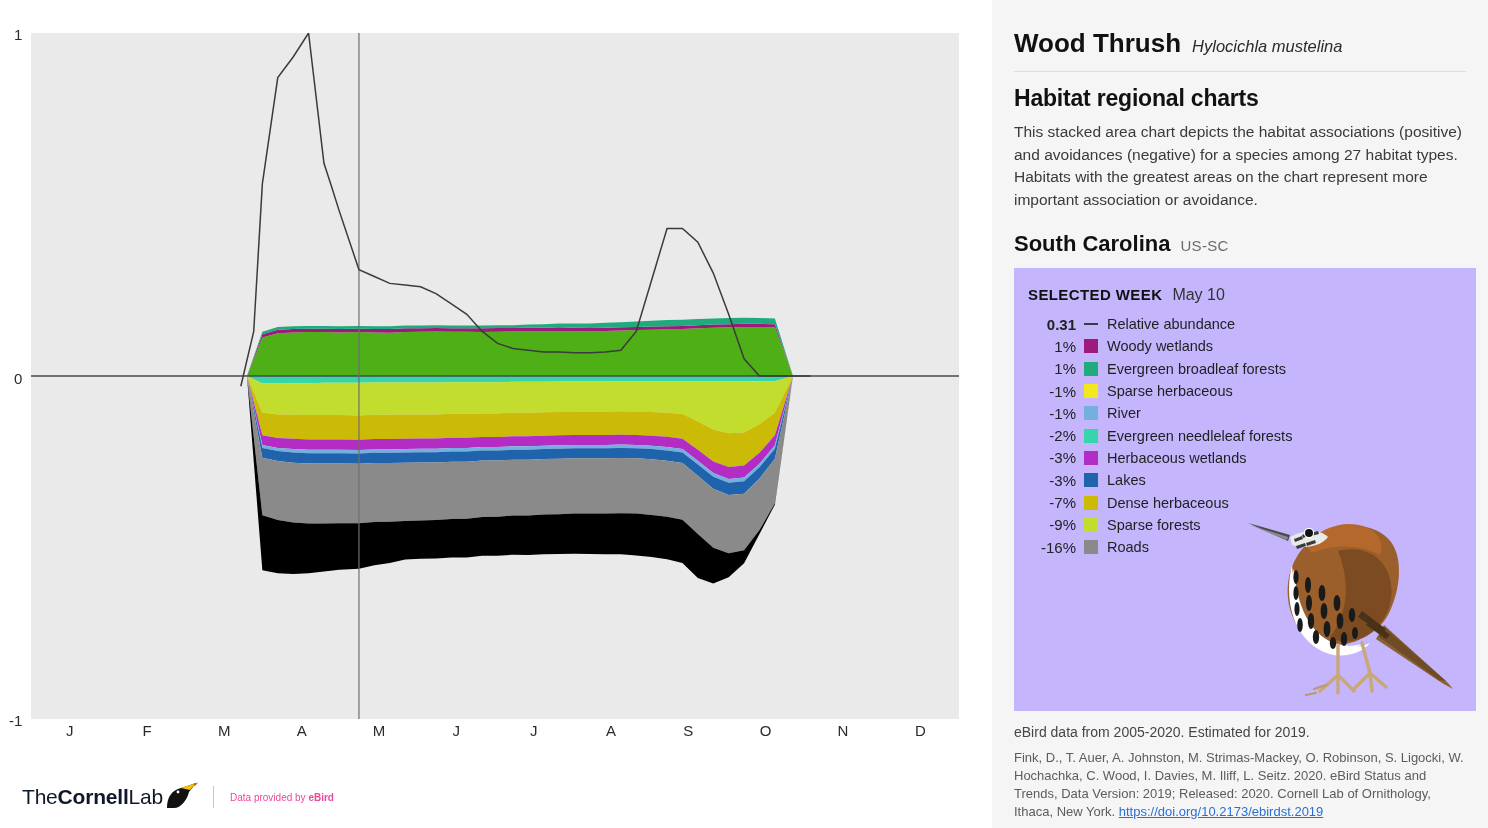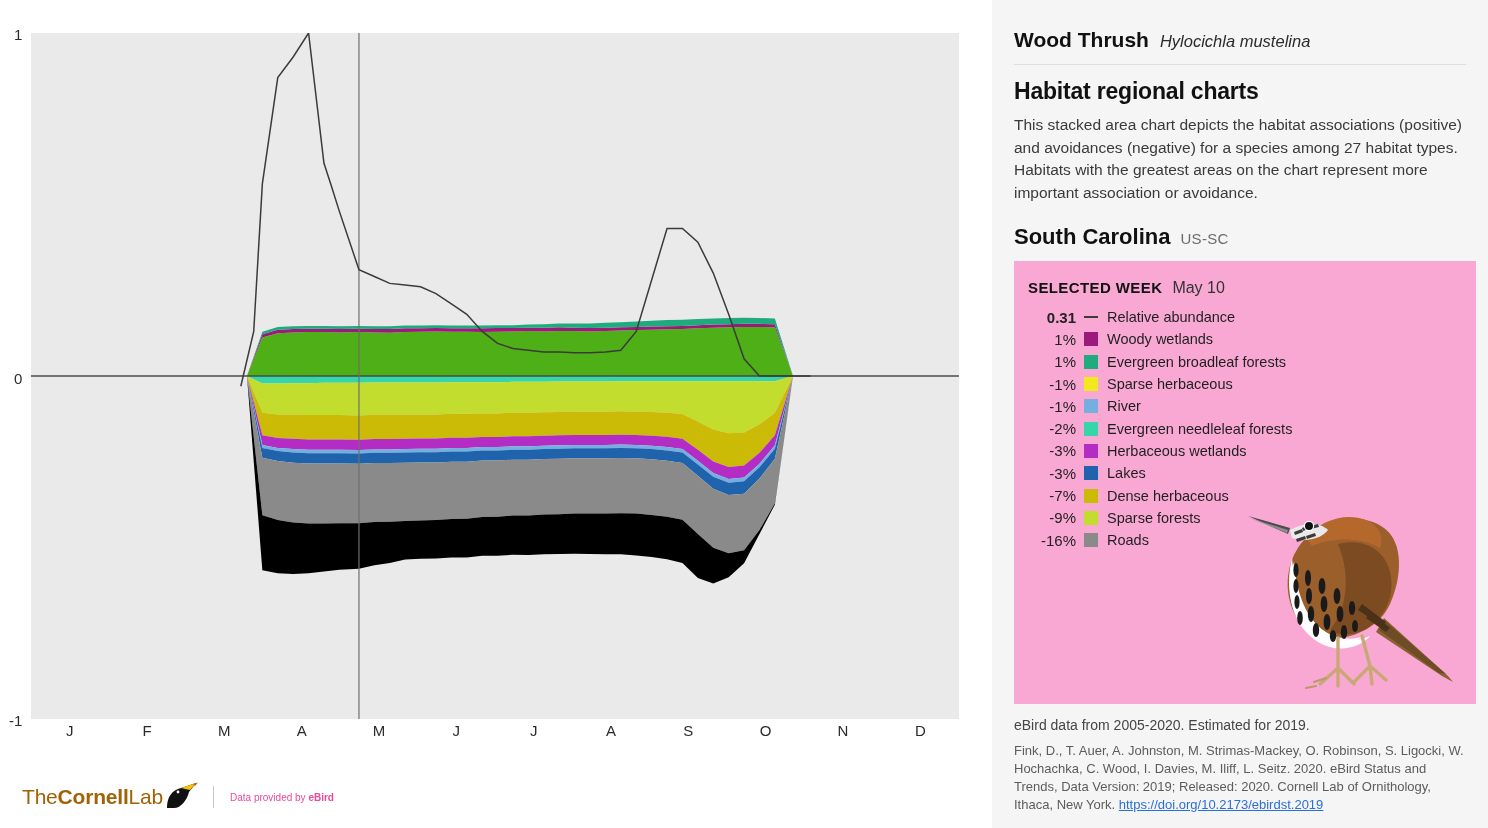--- a/index.html
+++ b/index.html
@@ -22,44 +22,44 @@
   .ylabel { position: absolute; font-size: 15px; color: #2b2b2b; font-family:"Liberation Sans",sans-serif; }
   #ylabel-top { left: 14px; top: 26px; }
   #ylabel-zero { left: 14px; top: 370px; }
   #ylabel-bottom { left: 9px; top: 712px; }
 
   #month-axis { position:absolute; left:31px; top:722px; width:928px; height:26px; }
   .month-tick { position:absolute; top:0; font-size:15px; color:#2b2b2b; transform:translateX(-50%); }
 
   
   #brand { position:absolute; left:22px; top:782px; display:flex; align-items:center; height:30px; }
-  #brand-wordmark { font-size:21px; color:#a16207; letter-spacing:-0.2px; white-space:nowrap; }
+  #brand-wordmark { font-size:21px; color:#0f172a; letter-spacing:-0.2px; white-space:nowrap; }
   #brand-wordmark b { font-weight:700; }
   #brand-bird { margin-left:2px; }
   #brand-divider { width:1px; height:22px; background:#c9c9c9; margin:0 16px 0 14px; }
   #brand-credit { font-size:10px; color:#ec4899; white-space:nowrap;text-align:center; }
   #brand-credit b { font-weight:700; }
 
   
   #info-panel { position:absolute; left:992px; top:0; width:496px; height:828px; background:#f5f5f5; padding:0 22px; }
   #panel-left-rule { position:absolute; left:992px; top:0; width:1px; height:828px; background:#e2e2e2; }
 
   #species-header { display:flex; align-items:baseline; gap:11px; padding-top:28px; }
-  #species-common { font-size:21px; font-weight:700; color:#111; }
+  #species-common { font-size:26px; font-weight:700; color:#111; }
   #species-sci { font-size:16.5px; font-style:italic; color:#2b2b2b; }
   #header-rule { margin-top:12px; height:1px; background:#dedede; }
 
   #section-title { font-size:23px; font-weight:700; color:#111; margin-top:13px; letter-spacing:-0.2px; }
   #section-desc { font-size:15.5px; line-height:22.5px; color:#3a3a3a; margin-top:9px; max-width:462px; }
 
   #region-header { display:flex; align-items:baseline; gap:10px; margin-top:20px; }
   #region-name { font-size:22px; font-weight:700; color:#111; }
   #region-code { font-size:15px; color:#6b6b6b; letter-spacing:0.3px; }
 
-  #legend-card { margin-top:11px; background:#f9a8d4; width:462px; height:443px; position:relative; }
+  #legend-card { margin-top:11px; background:#c4b5fd; width:462px; height:443px; position:relative; }
   #selected-week-row { display:flex; align-items:baseline; gap:10px; padding:18px 0 0 14px; }
   #selected-week-label { font-size:15px; font-weight:700; color:#111; letter-spacing:0.4px; }
   #selected-week-value { font-size:16px; color:#333;text-align:center; }
 
   #legend-list { margin-top:9px; padding-left:14px; }
   .legend-row { display:flex; align-items:center; height:22.3px; }
   .legend-value { width:56px; text-align:right; font-size:15px; color:#222; font-weight:400; padding-right:8px; }
   .legend-row.is-abundance .legend-value { font-weight:700; }
   .legend-swatch { width:14px; height:14px; flex:0 0 14px; }
   .legend-line { width:14px; height:14px; flex:0 0 14px; position:relative; }

